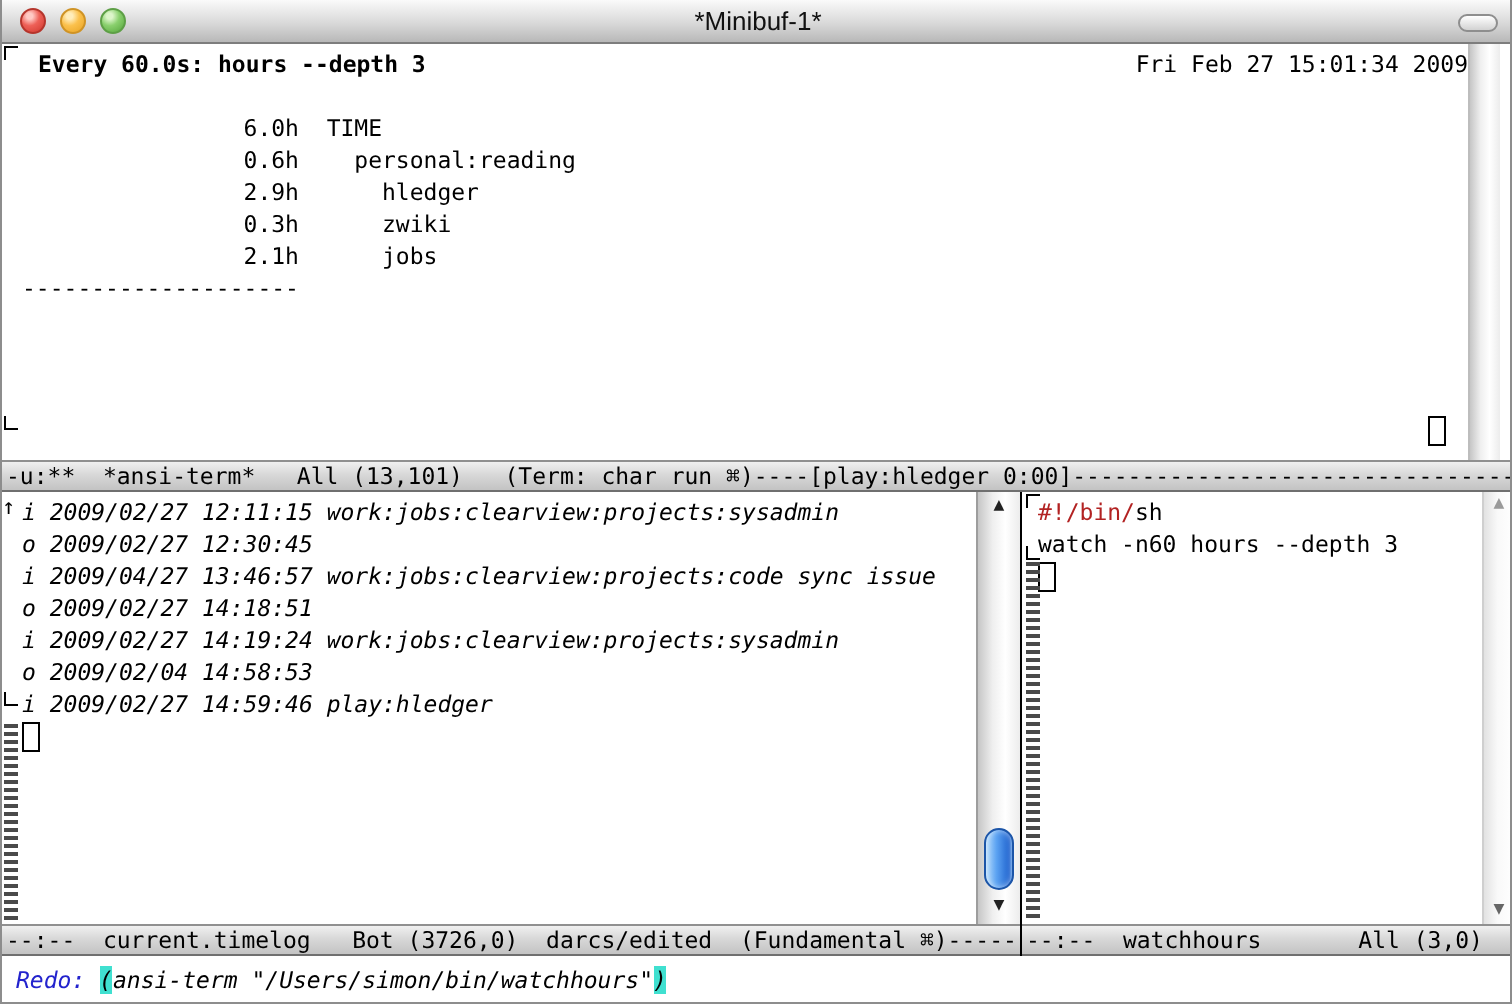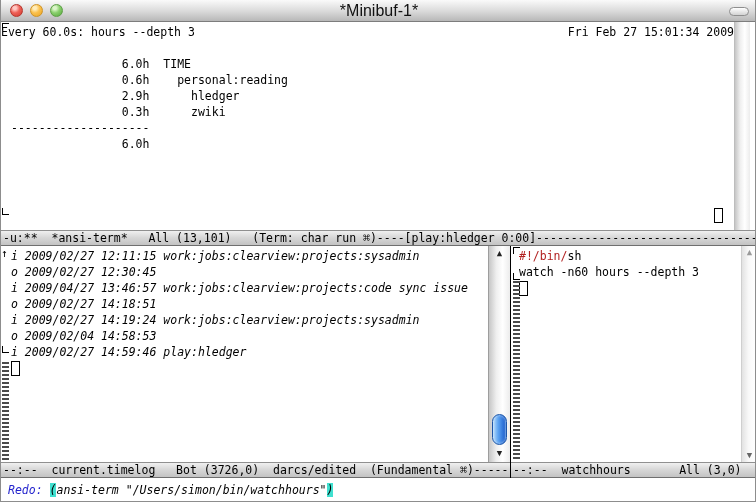--- a/index.html
+++ b/index.html
@@ -16,21 +16,21 @@
     font-family:var(--mono);font-size:11.5px;line-height:16px;color:#000;
   }
   
   .titlebar{
     position:absolute;left:0;top:0;width:756px;height:22px;
     background:linear-gradient(#fafafa,#d9d9d9 55%,#b8b8b8);
     border-bottom:1px solid #7d7d7d;box-sizing:border-box;
   }
   .title{
     position:absolute;left:0;top:0;width:100%;height:22px;line-height:21px;
-    text-align:center;font-family:"Liberation Sans",sans-serif;font-size:16px;color:#111;
+    text-align:center;font-family:"Liberation Sans",sans-serif;font-size:13px;color:#111;
   }
   .light{position:absolute;top:4px;width:13px;height:13px;border-radius:50%;box-sizing:border-box;}
   .light.red{left:9px;border:1px solid #b5352c;background:radial-gradient(circle at 35% 28%,#ffc9c4 0 14%,#ee6158 45%,#cf372d 100%);}
   .light.yellow{left:29px;border:1px solid #cf9325;background:radial-gradient(circle at 35% 28%,#ffedbb 0 14%,#fbc14d 45%,#e8a322 100%);}
   .light.green{left:49px;border:1px solid #5d9f46;background:radial-gradient(circle at 35% 28%,#dcf5ca 0 14%,#8ad06e 45%,#54a53a 100%);}
   .pill{
     position:absolute;right:8px;top:7px;width:20px;height:9px;border-radius:5px;
     border:1px solid #8e8e8e;background:linear-gradient(#ffffff,#d2d2d2);box-sizing:border-box;
   }
   
@@ -86,30 +86,30 @@
     <div class="light yellow"></div>
     <div class="light green"></div>
     <div class="title">*Minibuf-1*</div>
     <div class="pill"></div>
   </div>
 
   <div class="pane" style="left:0;top:22px;width:756px;height:208px;">
     <div class="angle tl" style="left:1px;top:1px;"></div>
     <div class="angle bl" style="left:1px;top:186px;"></div>
 
-    <div class="tline" style="position:absolute;left:0;top:2px;">Every 60.0s: hours --depth 3</div>
+    <div class="tline" style="position:absolute;left:18px;top:2px;font-weight:bold;">Every 60.0s: hours --depth 3</div>
     <div class="tline" style="position:absolute;right:23px;top:2px;">Fri Feb 27 15:01:34 2009</div>
 
     <div style="position:absolute;left:10px;top:34px;">
       <div class="tline">                6.0h  TIME</div>
       <div class="tline">                0.6h    personal:reading</div>
       <div class="tline">                2.9h      hledger</div>
       <div class="tline">                0.3h      zwiki</div>
+      <div class="tline">                2.1h      jobs</div>
       <div class="tline">--------------------</div>
-      <div class="tline">                6.0h</div>
     </div>
 
     <div class="hollow-cursor" style="left:713px;top:186px;"></div>
 
     <div class="sb-track" style="left:733px;top:0;width:16px;height:208px;border-left-color:#bdbdbd;"></div>
   </div>
 
   <div class="modeline" style="left:0;top:230px;width:756px;">-u:**  *ansi-term*   All (13,101)   (Term: char run ⌘)----[play:hledger 0:00]--------------------------------------------</div>
 
   <div class="pane" style="left:0;top:246px;width:487px;height:216px;">

